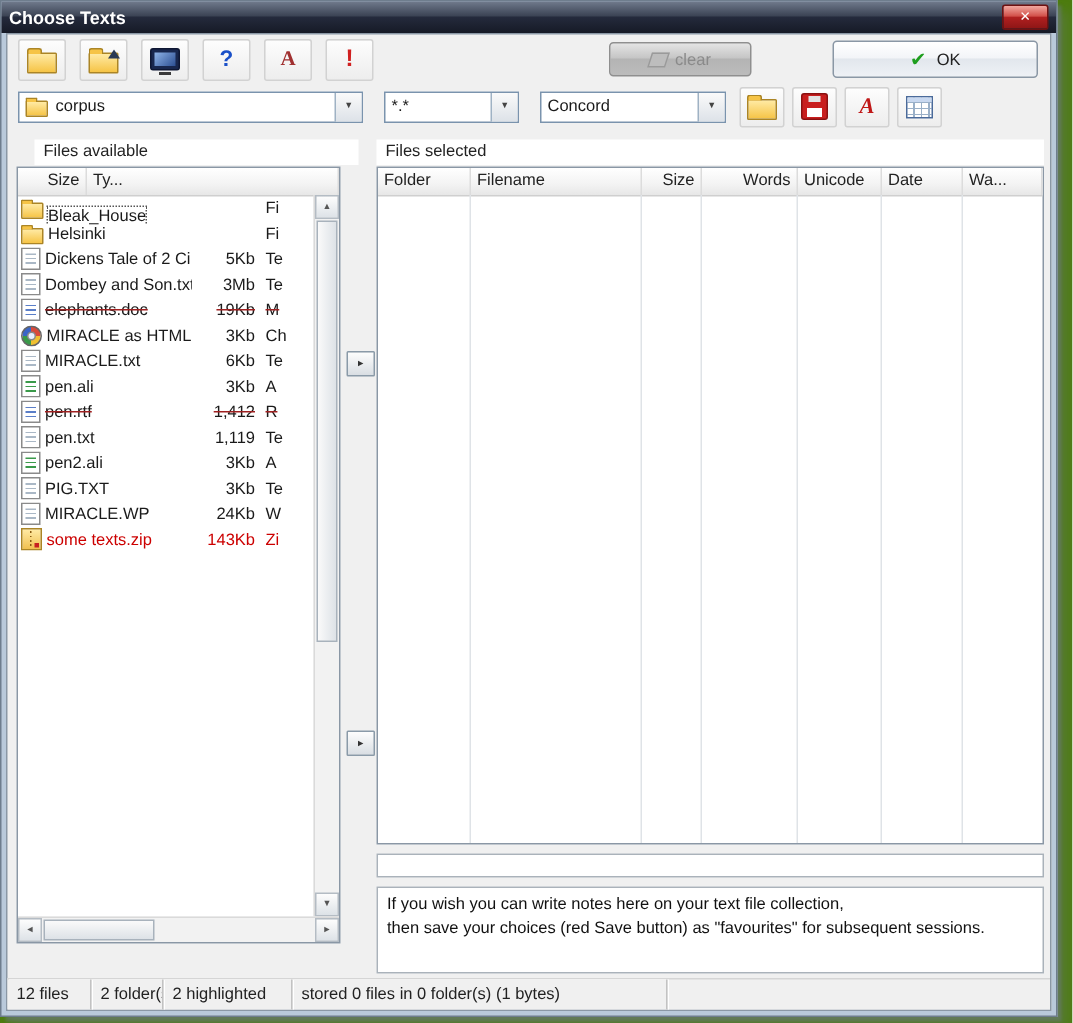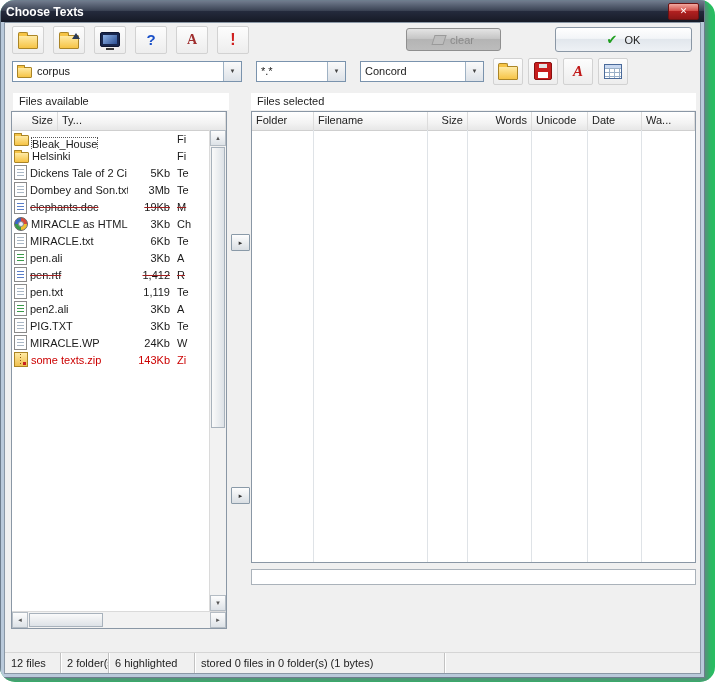--- a/index.html
+++ b/index.html
@@ -1,17 +1,17 @@
 <!DOCTYPE html>
 <html><head>
 <meta charset="utf-8">
 <style>
   html,body{margin:0;padding:0;background:#fff;}
   body{font-family:"Liberation Sans","DejaVu Sans",sans-serif;font-size:11px;color:#1a1a1a;}
-  .stage{position:relative;width:715px;height:682px;overflow:hidden;background:#22c55e;border-radius:15px;}
+  .stage{position:relative;width:715px;height:682px;overflow:hidden;background:#4d7c0f;}
   .window{position:absolute;left:0;top:0;width:703px;height:676px;background:#b9c9da;border:1px solid #6e7d8d;
           box-shadow:3px 3px 2px rgba(110,120,135,.45), 7px 7px 7px rgba(110,120,135,.28);}
   
   .titlebar{height:21px;display:flex;align-items:center;padding:0 5px;color:#fff;font-size:12px;font-weight:bold;
             background:linear-gradient(#707a8c 0%,#3c4455 45%,#242a3c 50%,#161a26 100%);}
   .close-btn{margin-left:auto;width:29px;height:15px;cursor:default;text-align:center;line-height:14px;font-size:9px;color:#fff;
              background:linear-gradient(#f2a8a0 0%,#d2504a 45%,#b02020 50%,#8e1616 100%);
              border:1px solid #6e1212;border-radius:2px;}
   
   .content{position:absolute;left:3px;right:3px;top:21px;bottom:3px;background:#f0f0f0;border:1px solid #8a97a5;}
@@ -65,21 +65,21 @@
   .ic-page.green::before{background:repeating-linear-gradient(to bottom,#3a9a4a 0 1px,transparent 1px 3px);}
   .ic-html{width:12px;height:12px;border-radius:50%;flex:none;border:1px solid #666;
            background:conic-gradient(#d84a3a 0 25%,#f0c030 25% 50%,#3a9a4a 50% 75%,#3a66c8 75% 100%);}
   .ic-html::before{content:"";position:absolute;left:3px;top:3px;width:6px;height:6px;border-radius:50%;background:#e8f0ff;border:1px solid #888;box-sizing:border-box;}
   .ic-zip{width:12px;height:13px;background:linear-gradient(#ffeaa4,#f0c050);border:1px solid #ab8526;flex:none;}
   .ic-zip::before{content:"";position:absolute;left:5px;top:1px;bottom:1px;width:1px;
                   background:repeating-linear-gradient(to bottom,#8a5a10 0 1px,transparent 1px 3px);}
   .ic-zip::after{content:"";position:absolute;right:1px;bottom:1px;width:3px;height:3px;background:#c82020;}
   
   .panel-label{position:absolute;top:70px;height:17px;background:#fff;padding:2px 6px 0;box-sizing:border-box;color:#222;}
-  .label-left{left:8px;width:216px;}
+  .label-left{left:18px;width:216px;}
   .label-right{left:246px;width:445px;}
   .list-left{position:absolute;left:6px;top:88px;width:216px;height:518px;background:#fff;border:1px solid #8a97a5;box-sizing:border-box;}
   .lv-header{height:18px;display:flex;background:linear-gradient(#ffffff,#f3f3f3 60%,#e7e7e7);border-bottom:1px solid #cfcfcf;}
   .hcell{box-sizing:border-box;padding:2px 4px 0;border-right:1px solid #dcdcdc;color:#222;overflow:hidden;white-space:nowrap;}
   .lv-body{position:absolute;top:18px;left:0;right:17px;bottom:17px;overflow:hidden;}
   .lrow{height:17px;display:flex;align-items:center;}
   .lrow .c-name{width:116px;display:flex;align-items:center;gap:3px;padding-left:2px;box-sizing:border-box;overflow:hidden;white-space:nowrap;}
   .lrow .c-size{width:46px;text-align:right;padding-right:4px;box-sizing:border-box;overflow:hidden;white-space:nowrap;}
   .lrow .c-type{flex:1;overflow:hidden;white-space:nowrap;padding-left:3px;}
   .lrow.struck .nm,.lrow.struck .c-size,.lrow.struck .c-type{text-decoration:line-through;text-decoration-color:#a02020;}
@@ -348,24 +348,26 @@
             <div class="gridline" style="left: 61px;"></div>
             <div class="gridline" style="left: 175px;"></div>
             <div class="gridline" style="left: 215px;"></div>
             <div class="gridline" style="left: 279px;"></div>
             <div class="gridline" style="left: 335px;"></div>
             <div class="gridline" style="left: 389px;"></div>
           </div>
       </div>
 
       <div class="sel-input"></div>
+      <div class="notes">If you wish you can write notes here on your text file collection,
+then save your choices (red Save button) as "favourites" for subsequent sessions.</div>
 
       <div class="statusbar">
           <span class="sb-panel" style="width: 56px;">12 files</span>
           <span class="sb-panel" style="width: 48px; text-align: center;">2 folder(s)</span>
-          <span class="sb-panel" style="width: 86px;">6 highlighted</span>
+          <span class="sb-panel" style="width: 86px;">2 highlighted</span>
           <span class="sb-panel" style="width: 250px;">stored 0 files in 0 folder(s) (1 bytes)</span>
           <span class="sb-panel sb-fill"></span>
         </div>
 
     </div>
   </div>
 </div>
 
 </body></html>

